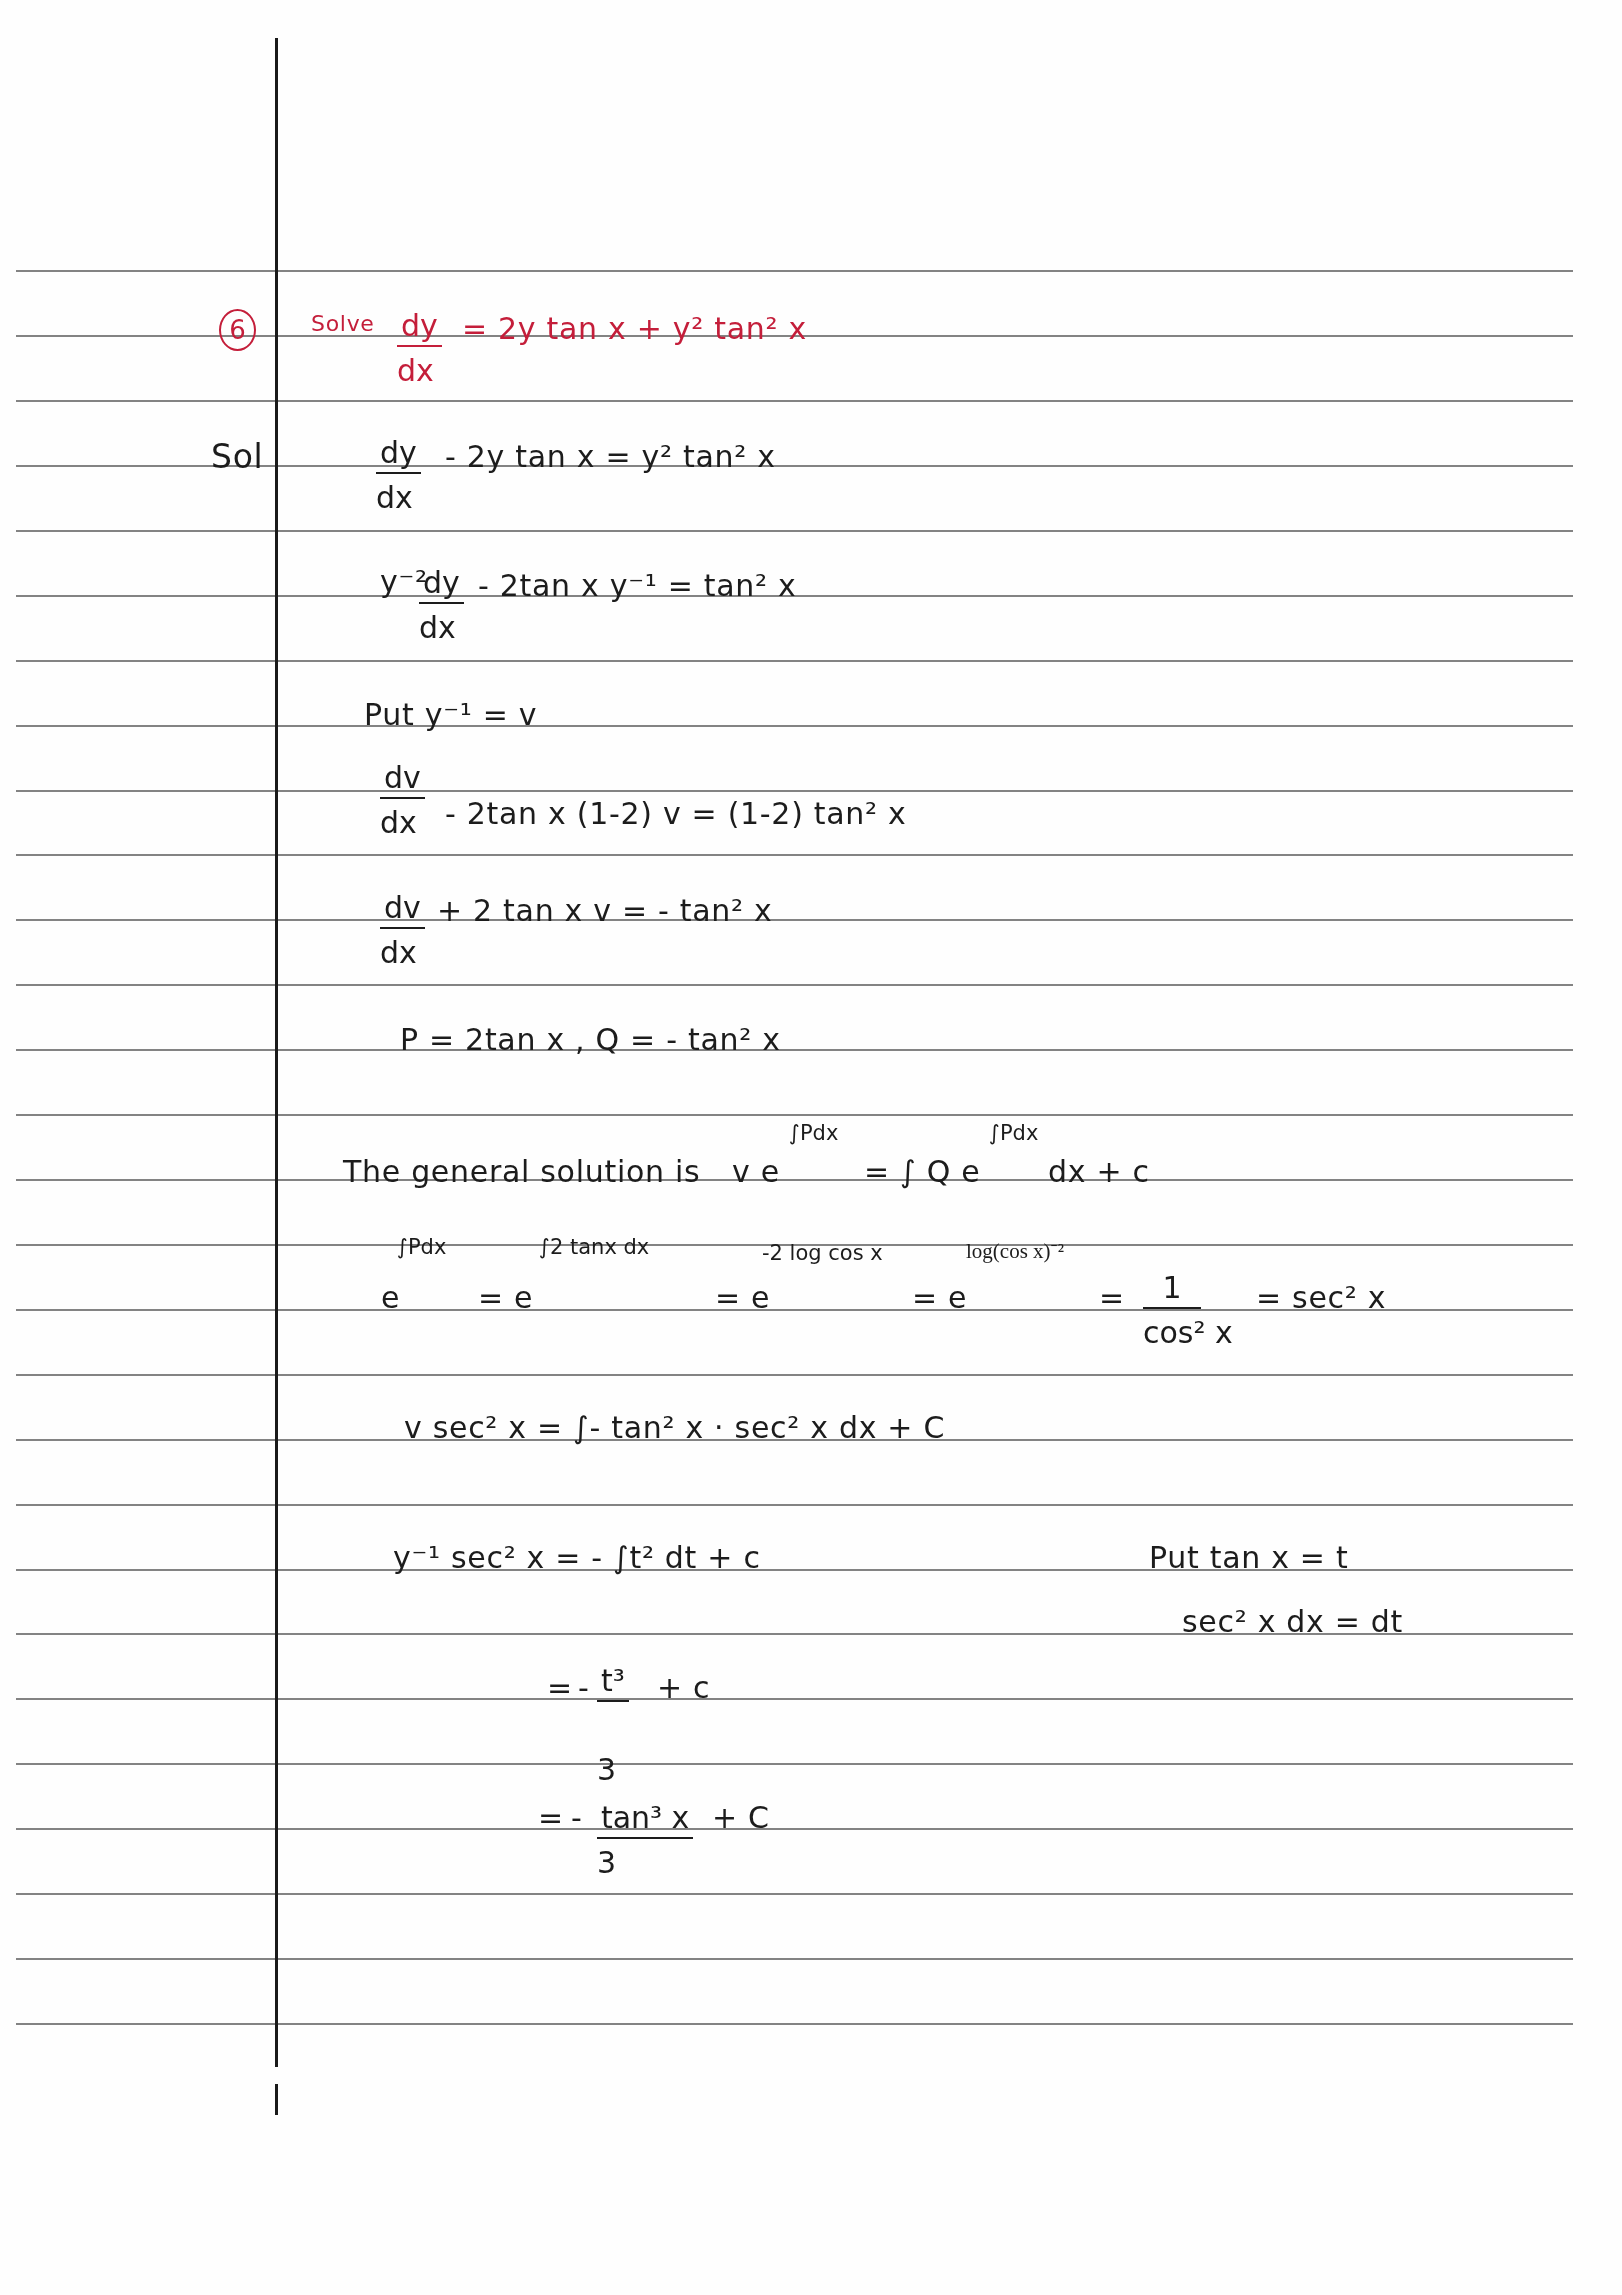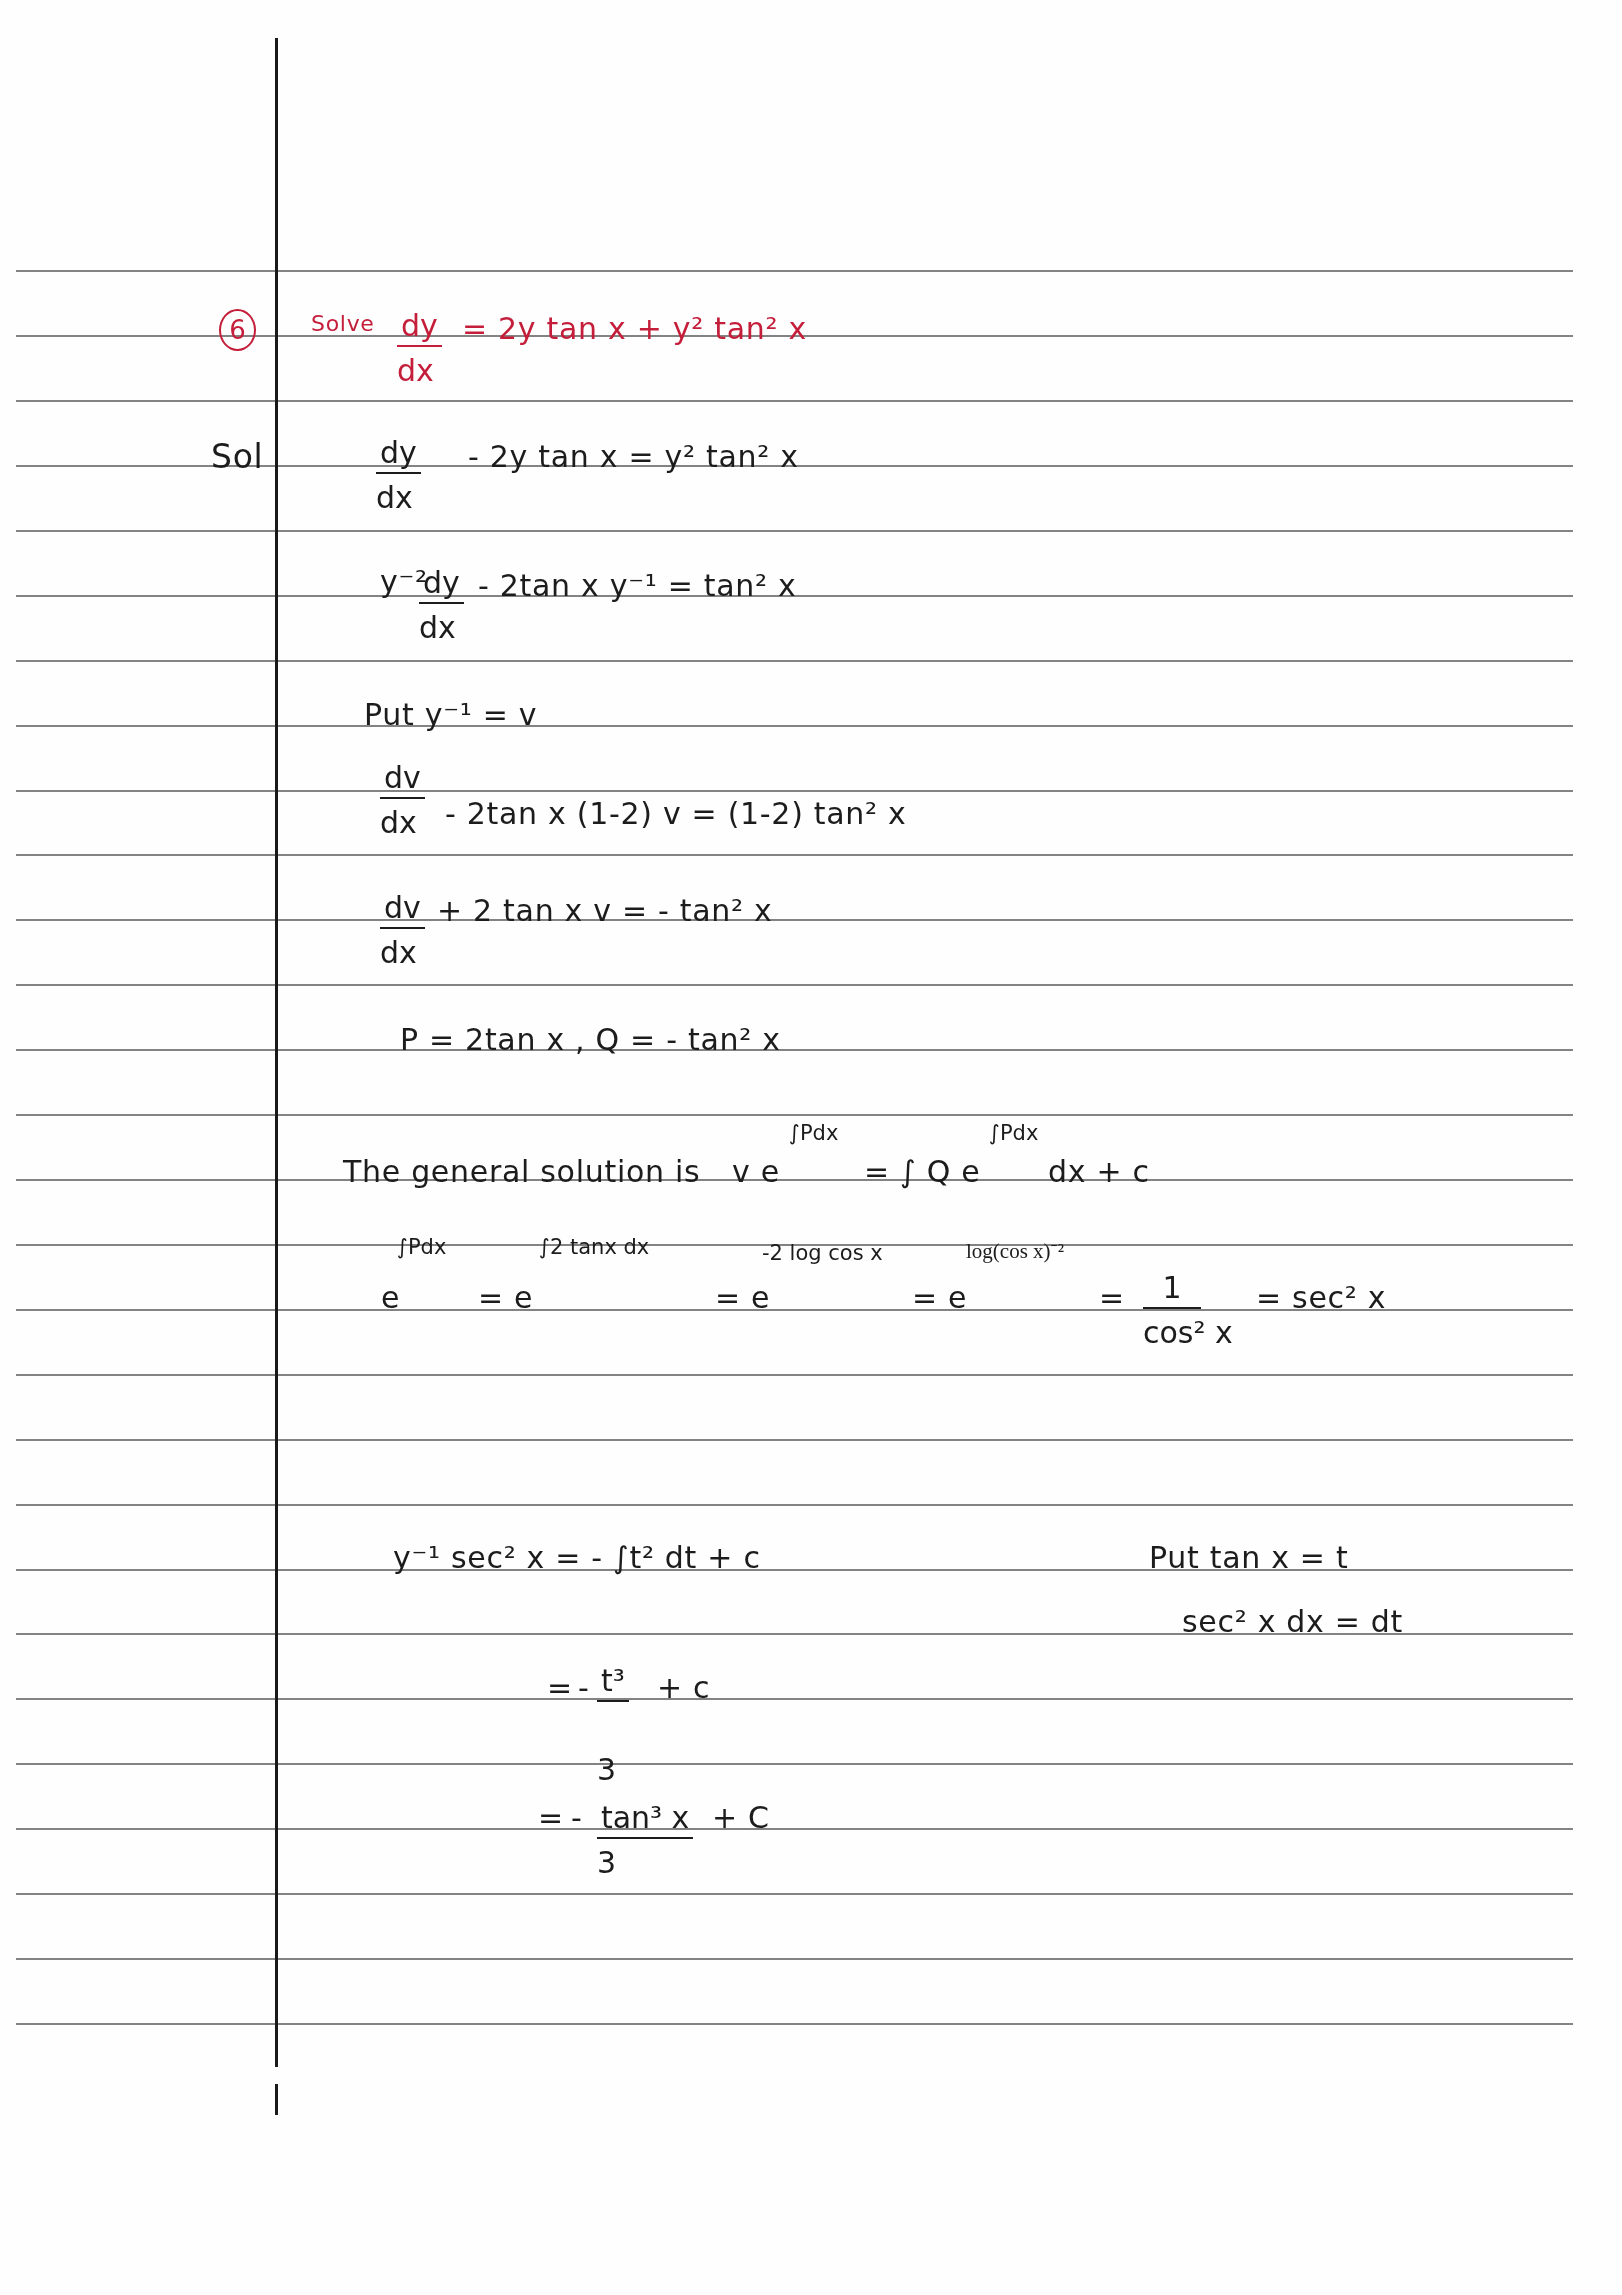--- a/index.html
+++ b/index.html
@@ -103,21 +103,21 @@
     <span class="den">dx</span>
   </div>
   <div class="t red" style="left:462px;top:314px;">= 2y tan x + y² tan² x</div>
 
   <div class="t" style="left:211px;top:440px;font-size:33px;">Sol</div>
 
   <div class="frac" style="left:376px;top:438px;">
     <span class="num">dy</span>
     <span class="den">dx</span>
   </div>
-  <div class="t" style="left:468px;top:442px;text-align:right;">- 2y tan x  =  y² tan² x</div>
+  <div class="t" style="left:445px;top:442px;text-align:right;">- 2y tan x  =  y² tan² x</div>
 
   <div class="t" style="left:380px;top:567px;">y⁻²</div>
   <div class="frac" style="left:419px;top:568px;">
     <span class="num">dy</span>
     <span class="den">dx</span>
   </div>
   <div class="t" style="left:478px;top:571px;">- 2tan x y⁻¹  =  tan² x</div>
 
   <div class="t" style="left:364px;top:700px;">Put  y⁻¹ = v</div>
 
@@ -154,20 +154,21 @@
   <div class="sup" style="left:966px;top:1241px;font-family:Liberation Serif, serif;">log(cos x)⁻²</div>
   <div class="t" style="left:912px;top:1283px;">= e</div>
 
   <div class="t" style="left:1099px;top:1283px;">=</div>
   <div class="frac" style="left:1143px;top:1273px;">
     <span class="num" style="padding:0 19.6px 3.9px 19.6px;">1</span>
     <span class="den">cos² x</span>
   </div>
   <div class="t" style="left:1256px;top:1283px;">= sec² x</div>
 
+  <div class="t" style="left:404px;top:1413px;">v sec² x  =  ∫- tan² x · sec² x dx  +  C</div>
 
   <div class="t" style="left:393px;top:1543px;">y⁻¹ sec² x  =  - ∫t² dt  + c</div>
 
   <div class="t" style="left:1149px;top:1543px;">Put  tan x = t</div>
   <div class="t" style="left:1182px;top:1607px;">sec² x dx = dt</div>
 
   <div class="t" style="left:547px;top:1673px;">=</div>
   <div class="t" style="left:578px;top:1673px;">-</div>
   <div class="frac" style="left:597px;top:1666px;gap:44px;">
     <span class="num">t³</span>

